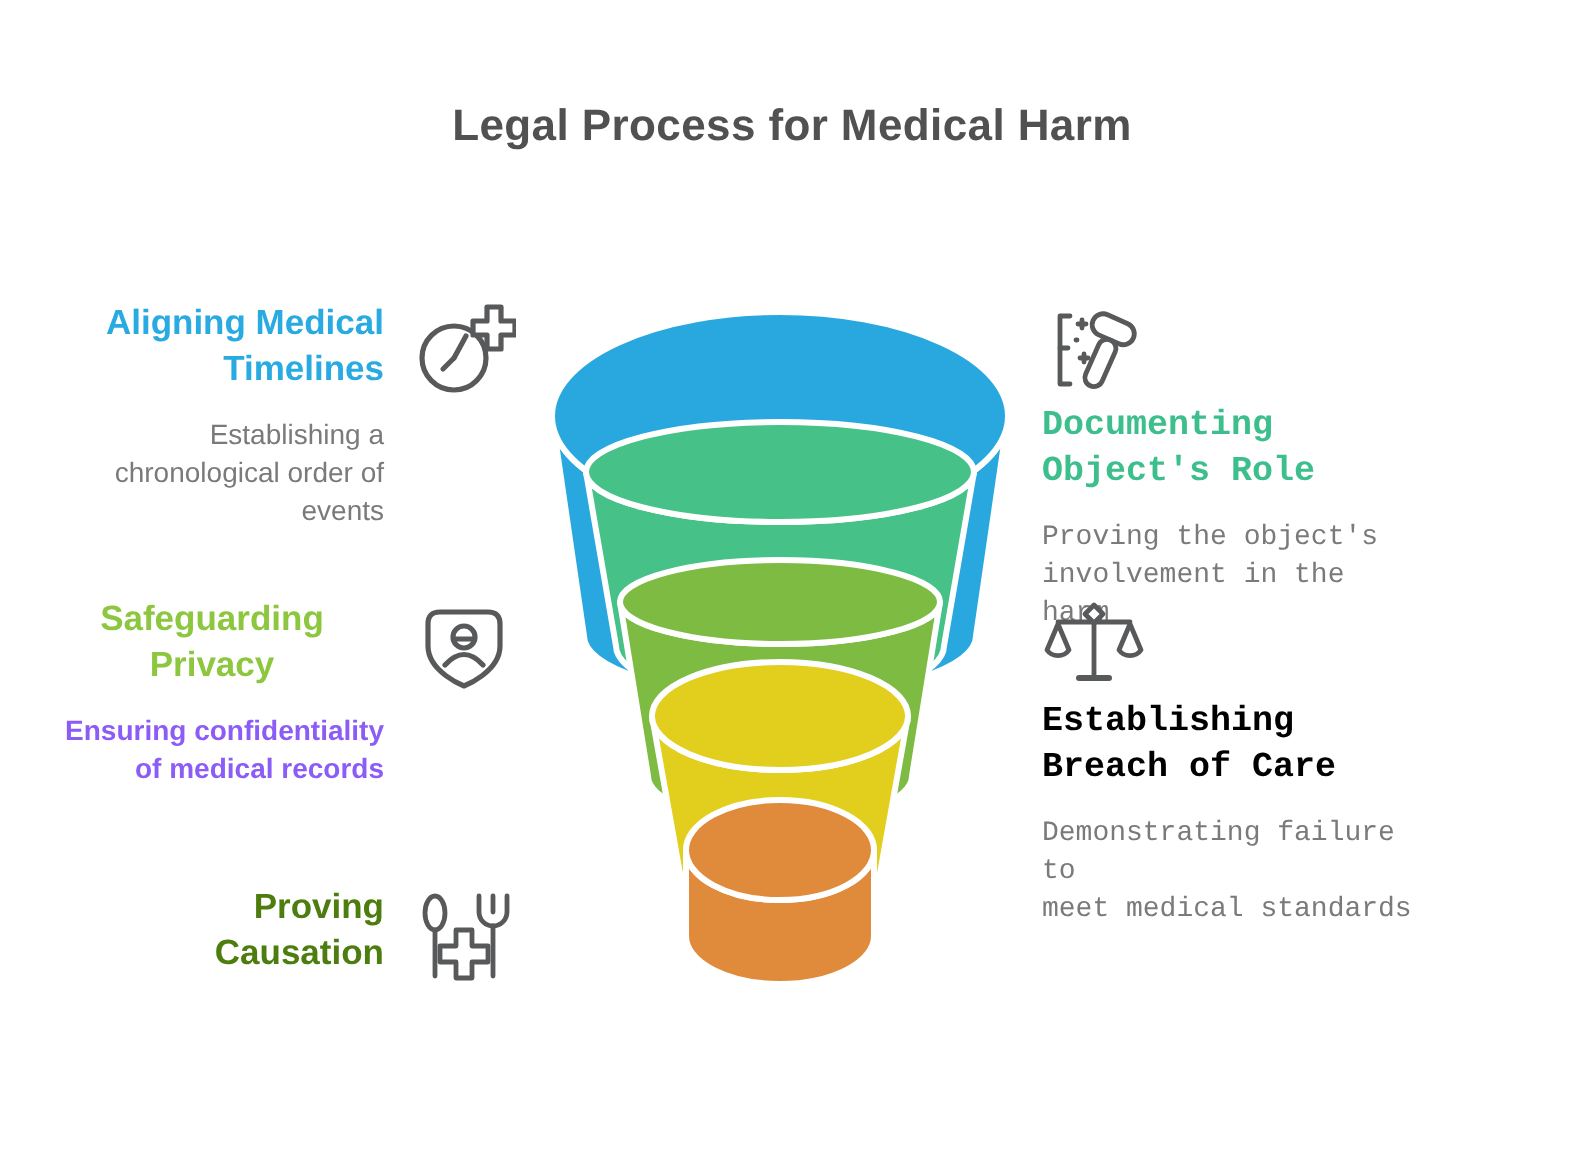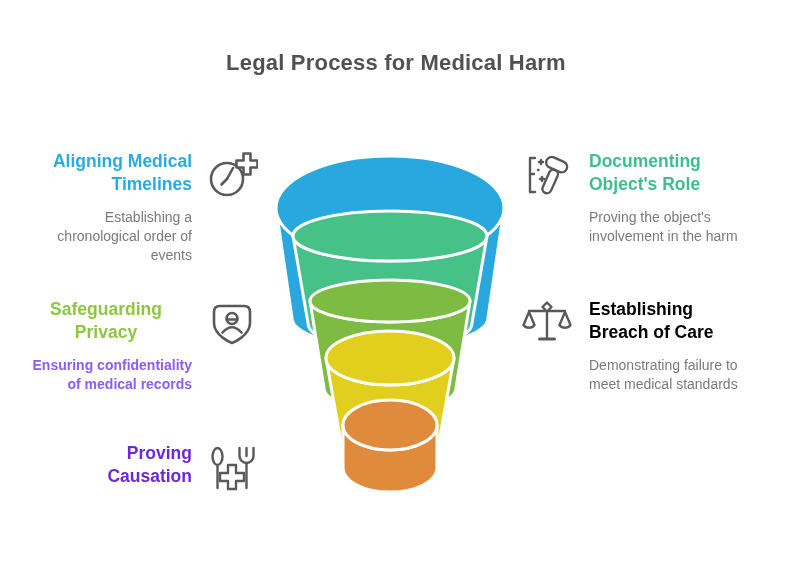--- a/index.html
+++ b/index.html
@@ -11,21 +11,21 @@
 
   .item{position:absolute;display:flex;align-items:flex-start;}
   .item .txt{display:flex;flex-direction:column;}
   .heading{font-size:17.5px;font-weight:bold;line-height:1.32;white-space:pre-line;}
   .desc{font-size:14px;line-height:1.34;white-space:pre-line;margin-top:12px;}
 
   .item-left{flex-direction:row;}
   .item-left .txt{width:172px;text-align:right;}
   .item-left .icon{margin-left:14px;}
 
-  .item-right{flex-direction:row;}
+  .item-right{flex-direction:column;font-family:Liberation Mono, monospace;}
   .item-right .txt{width:192px;text-align:left;}
   .item-right .icon{margin-right:16px;}
 
   #item-l1{left:20px;top:150px;}
   #item-l2{left:20px;top:298px;}
   #item-l3{left:20px;top:442px;}
   #item-r1{left:521px;top:150px;}
   #item-r2{left:521px;top:298px;}
 
   .icon{flex:0 0 auto;width:52px;height:52px;}
@@ -99,21 +99,21 @@
         <path d="M8 14 Q8 8 14 8 H38 Q44 8 44 14 V25 C44 38 26 45 26 45 C26 45 8 38 8 25 Z"></path>
         <circle cx="26" cy="20.5" r="5.5"></circle>
         <path d="M21 21.5 H31"></path>
         <path d="M16.5 34.5 Q26 24 35.5 34.5"></path>
       </svg>
     </div>
   </div>
 
   <div class="item item-left" id="item-l3">
     <div class="txt">
-      <div class="heading" style="color: #6d28d9;">Proving
+      <div class="heading" style="color: #4d7c0f;">Proving
 Causation</div>
     </div>
     <div class="icon">
       <svg width="52" height="52" viewBox="0 0 52 52" fill="none" stroke-width="2.4" stroke-linecap="round" stroke-linejoin="round" stroke="#58595B">
         <ellipse cx="11.5" cy="14.5" rx="5" ry="8.5"></ellipse>
         <path d="M11.5 23 V46"></path>
         <path d="M33.5 6 V14 a7 7 0 0 0 14 0 V6"></path>
         <path d="M40.5 6 V14"></path>
         <path d="M40.5 21 V46"></path>
         <path d="M22 23 h8 v8 h8 v8 h-8 v8 h-8 v-8 h-8 v-8 h8 Z" fill="#ffffff"></path>

